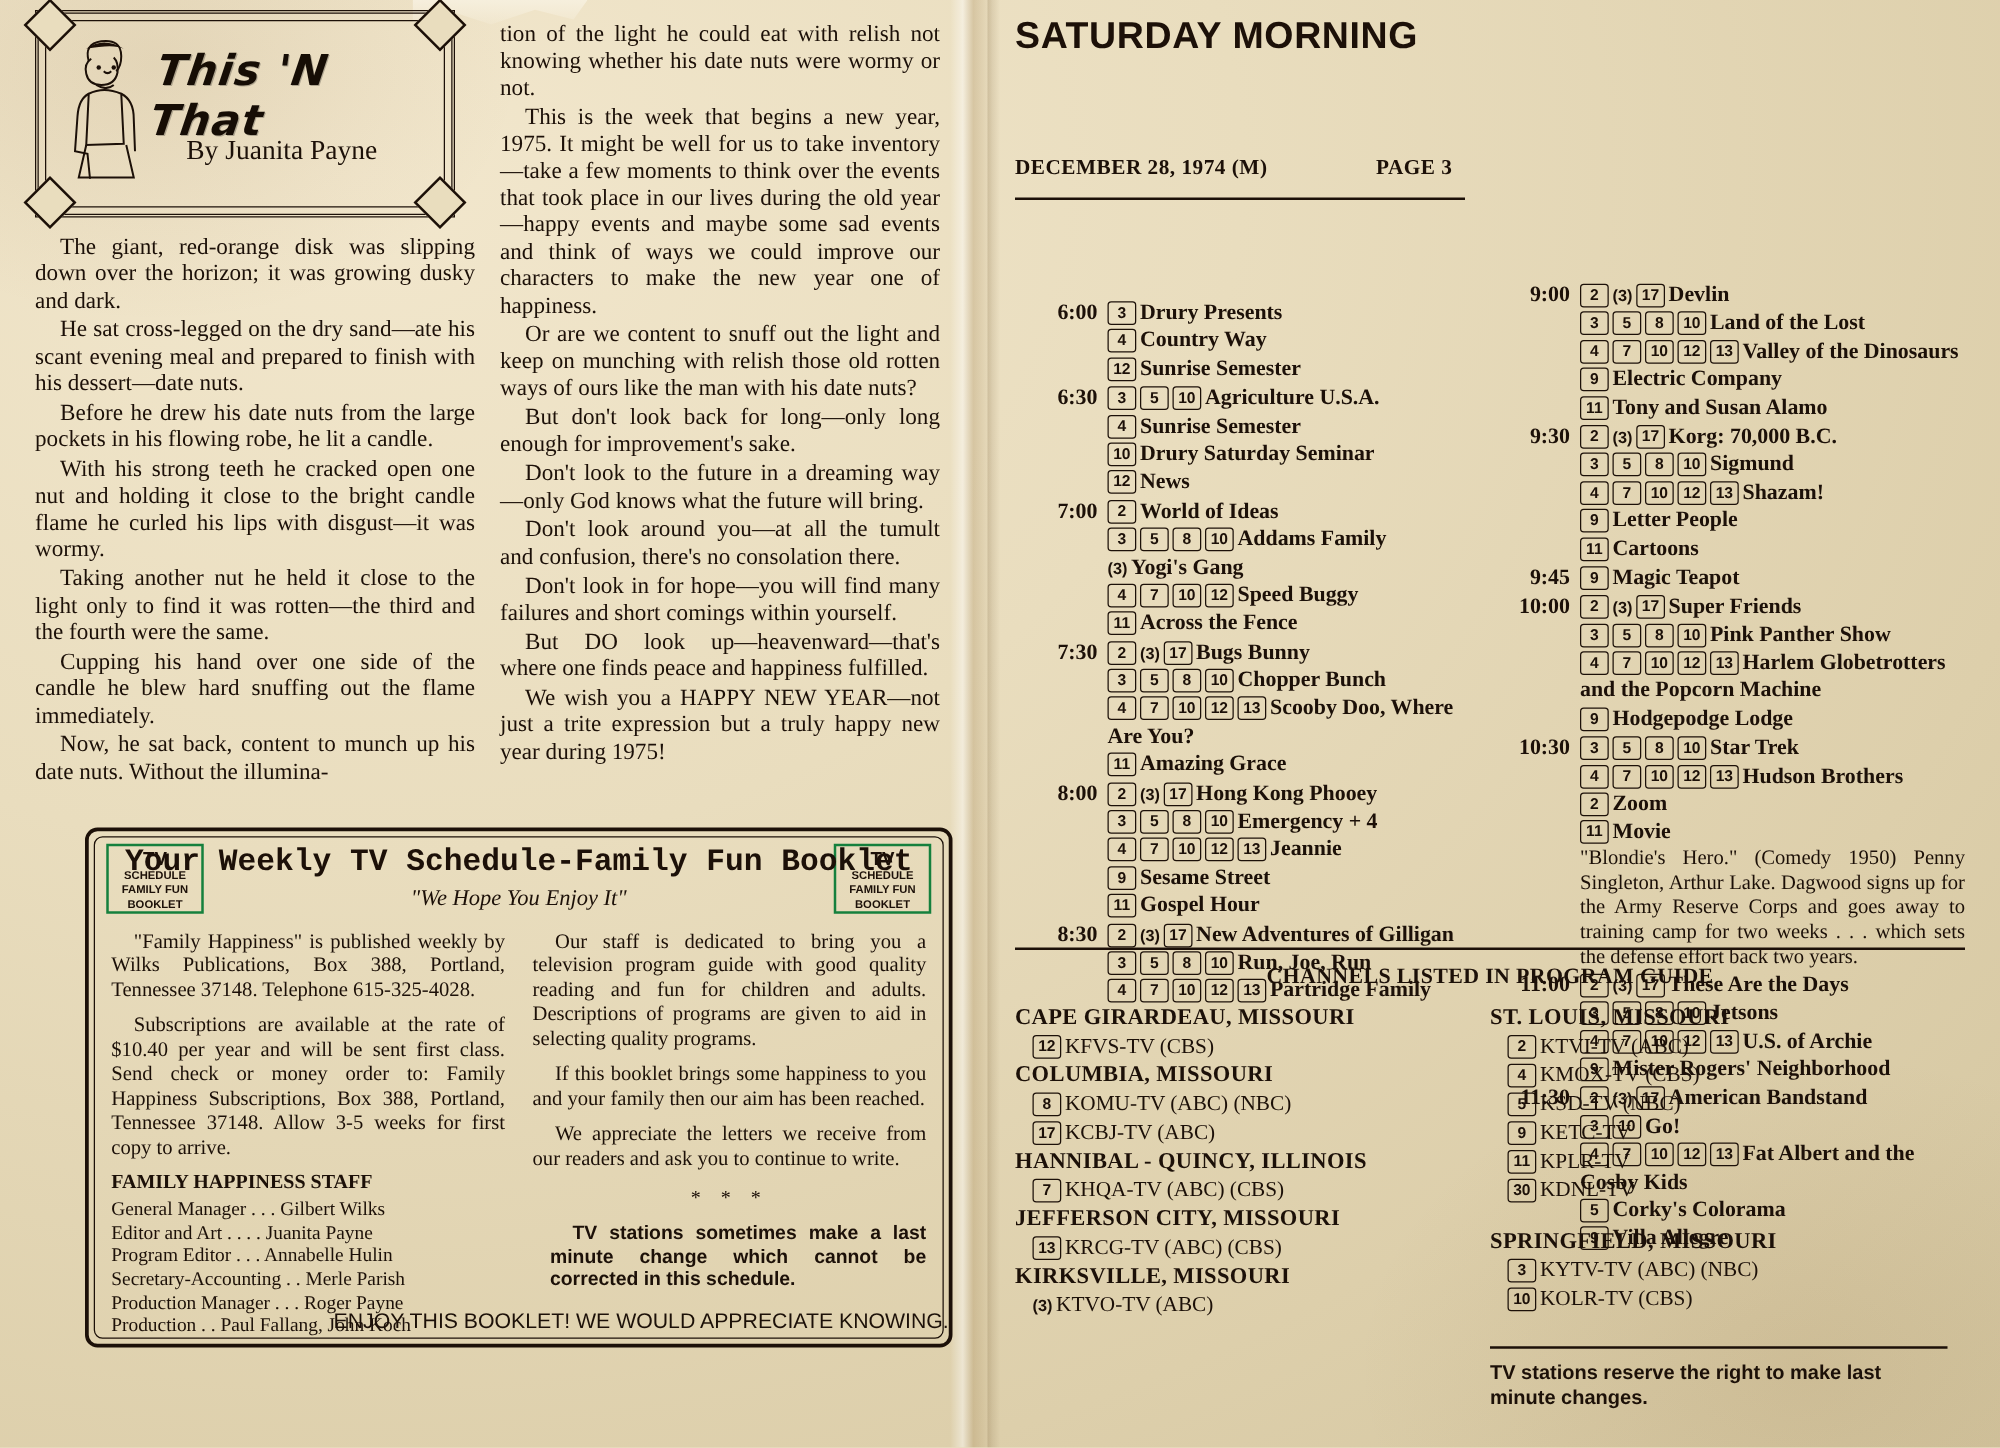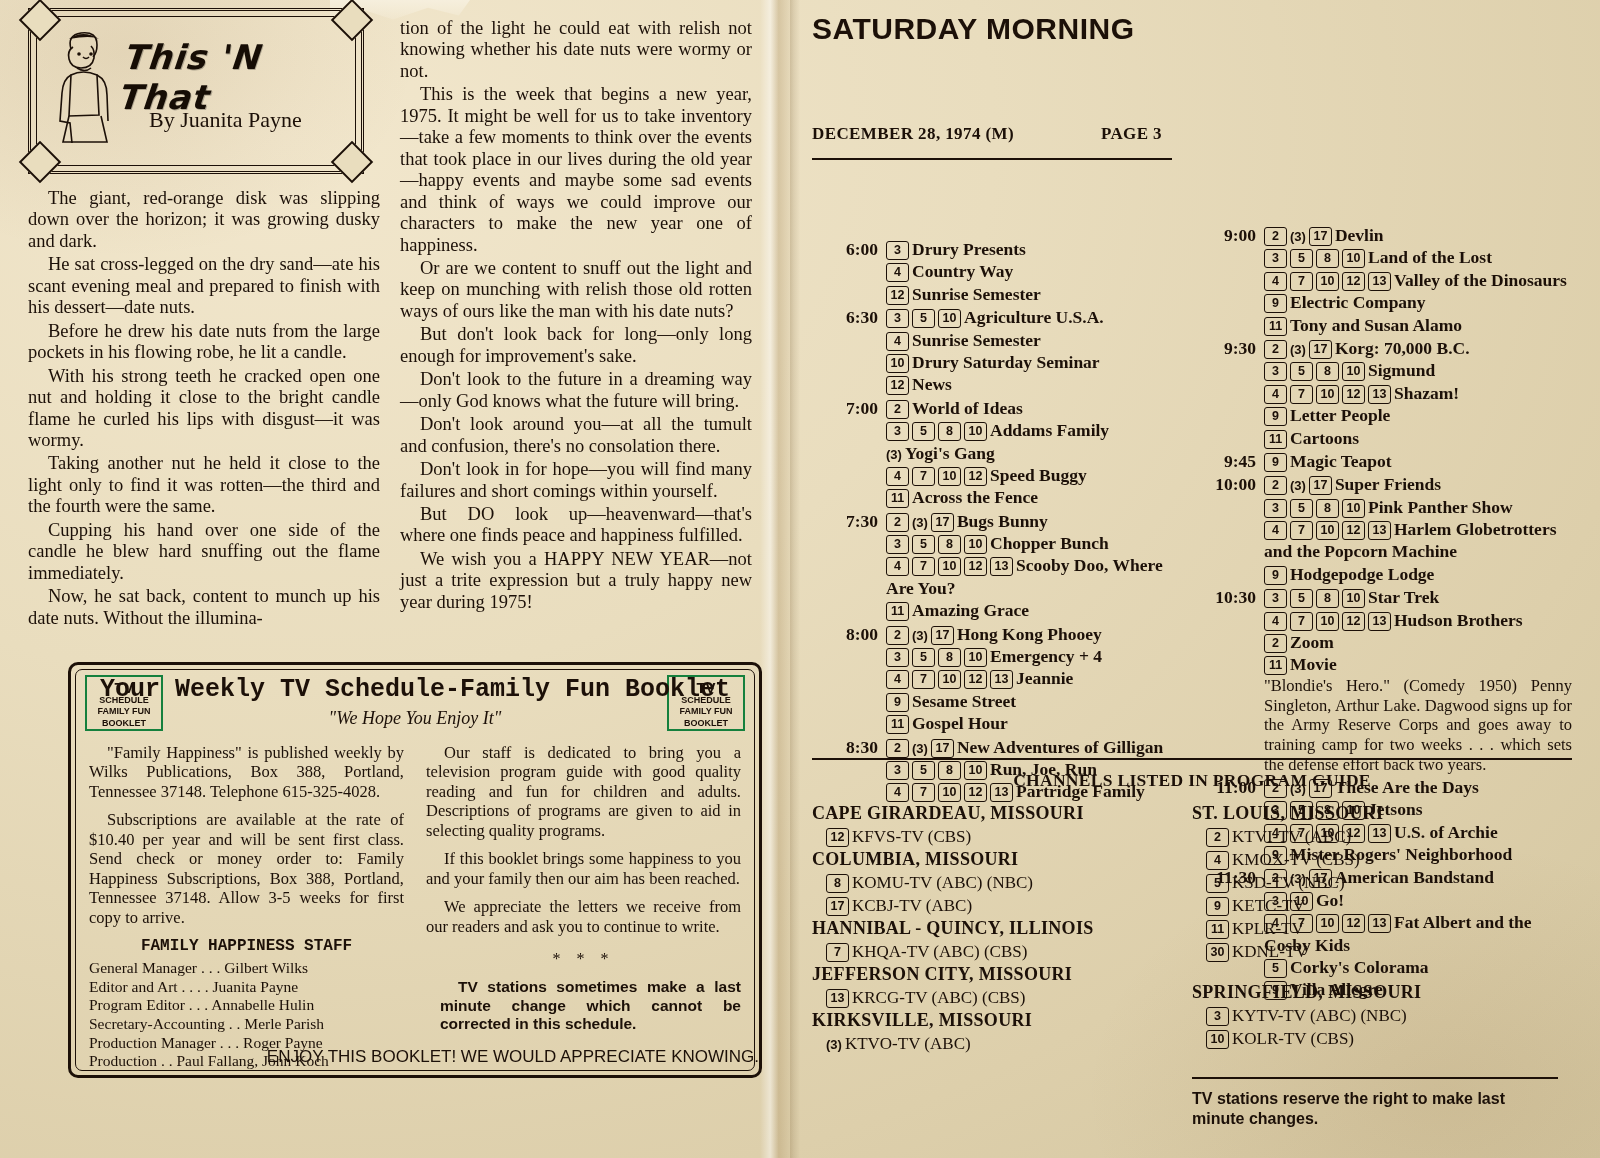--- a/index.html
+++ b/index.html
@@ -89,21 +89,21 @@
   .logo{
     position:absolute;top:10px;width:78px;height:56px;border:2px solid #15803d;
     font-family:"Liberation Sans",sans-serif;font-weight:bold;
     font-size:9px;line-height:1.25;text-align:center;padding-top:3px;box-sizing:border-box;
   }
   .logo .tv{font-size:15px;line-height:1;}
   .logo-l{left:14px;} .logo-r{right:14px;}
   .bk-cols{position:absolute;left:18px;right:18px;top:78px;bottom:38px;display:flex;gap:22px;}
   .bk-col{flex:1;}
   .bk-col p{font-size:16.5px;line-height:1.18;text-align:justify;text-indent:18px;margin:0 0 9px 0;}
-  .staff-h{font-family:Liberation Mono, monospace;font-weight:bold;font-size:16px;text-align:center;margin:10px 0 4px;}
+  .staff-h{font-family:Liberation Serif, serif;font-weight:bold;font-size:16px;text-align:left;margin:10px 0 4px;}
   .staff-l{font-size:15.5px;line-height:1.2;}
   .stars{text-align:center;letter-spacing:6px;font-size:16px;margin:14px 0 10px;}
   .note{font-family:"Liberation Sans",sans-serif;font-weight:bold;font-size:15.5px;line-height:1.2;text-align:justify;text-indent:18px;margin-left:14px;}
   .bk-foot{position:absolute;left:0;right:0;bottom:8px;text-align:right;
     font-family:"Liberation Sans",sans-serif;font-weight:normal;font-size:17px;}
 
   
   .right{position:absolute;left:812px;top:6px;width:760px;height:1080px;}
   .sat-title{
     font-family:"Liberation Sans",sans-serif;font-weight:bold;

